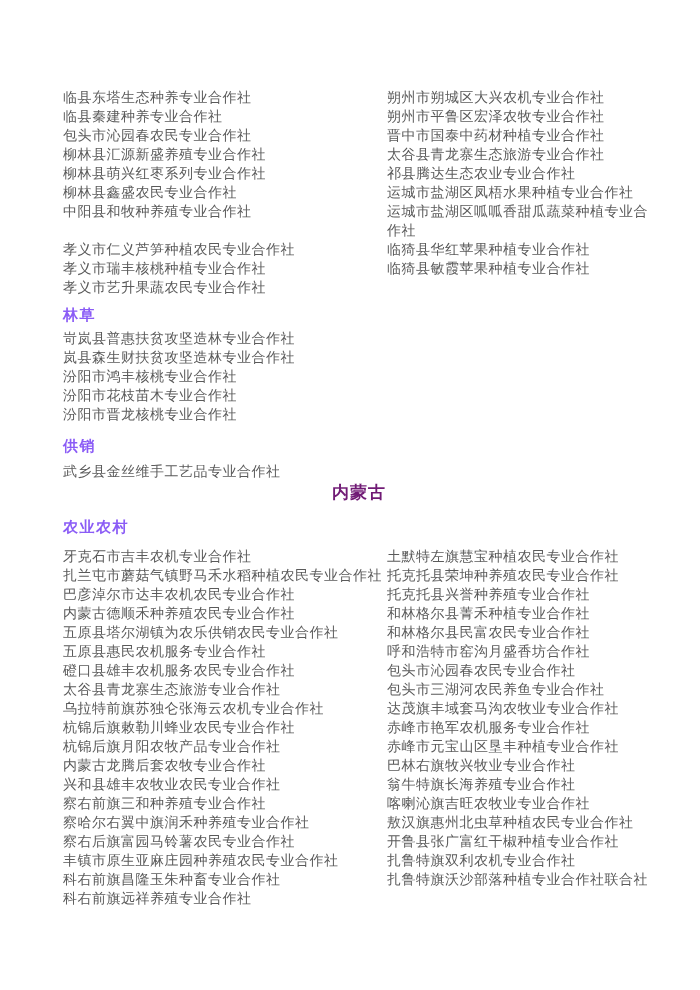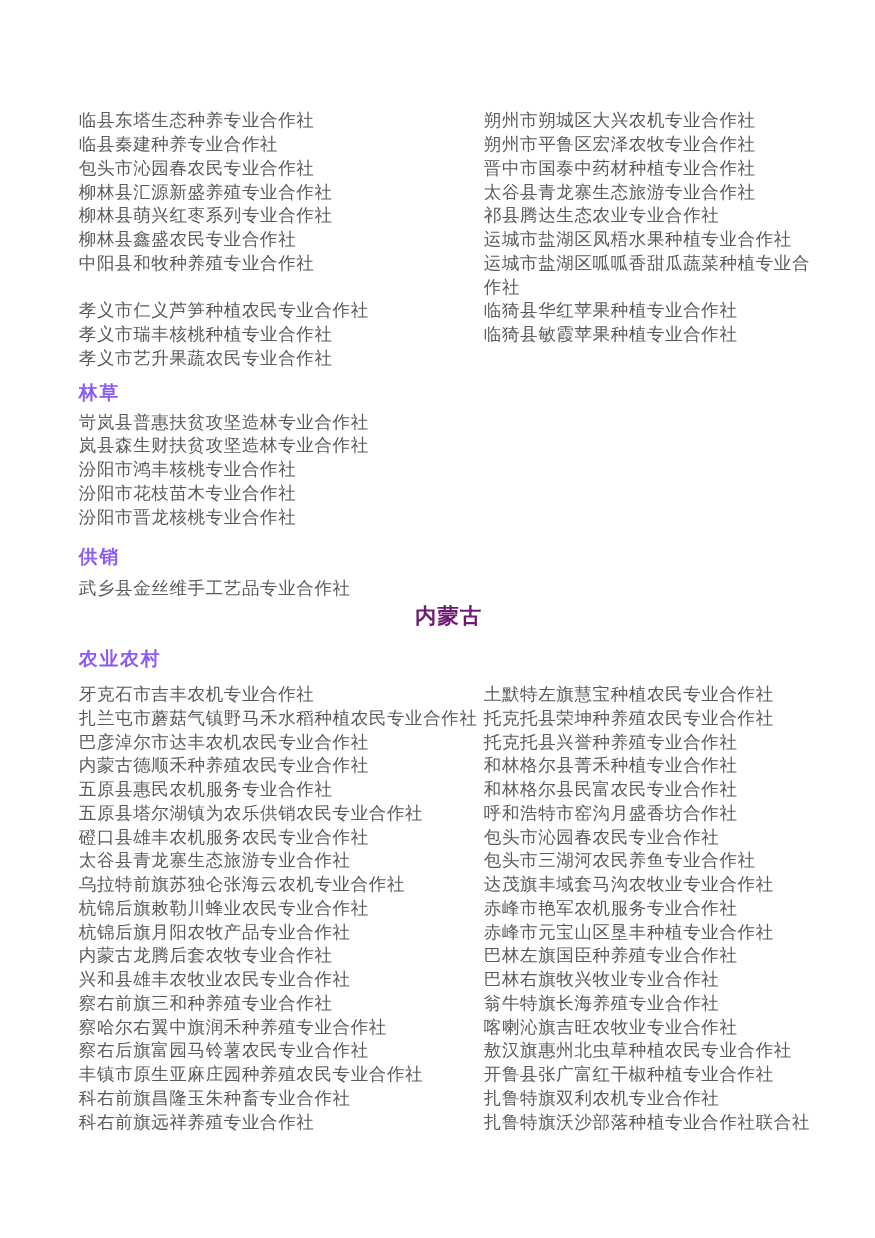--- a/index.html
+++ b/index.html
@@ -97,22 +97,22 @@
     <h2 class="province-header">内蒙古</h2>
 
     <h3 class="section-header nongye">农业农村</h3>
 
     <section class="pair">
       <div class="col left">
           <div class="item">牙克石市吉丰农机专业合作社</div>
           <div class="item">扎兰屯市蘑菇气镇野马禾水稻种植农民专业合作社</div>
           <div class="item">巴彦淖尔市达丰农机农民专业合作社</div>
           <div class="item">内蒙古德顺禾种养殖农民专业合作社</div>
+          <div class="item">五原县塔尔湖镇为农乐供销农民专业合作社</div>
           <div class="item">五原县惠民农机服务专业合作社</div>
-          <div class="item">五原县塔尔湖镇为农乐供销农民专业合作社</div>
           <div class="item">磴口县雄丰农机服务农民专业合作社</div>
           <div class="item">太谷县青龙寨生态旅游专业合作社</div>
           <div class="item">乌拉特前旗苏独仑张海云农机专业合作社</div>
           <div class="item">杭锦后旗敕勒川蜂业农民专业合作社</div>
           <div class="item">杭锦后旗月阳农牧产品专业合作社</div>
           <div class="item">内蒙古龙腾后套农牧专业合作社</div>
           <div class="item">兴和县雄丰农牧业农民专业合作社</div>
           <div class="item">察右前旗三和种养殖专业合作社</div>
           <div class="item">察哈尔右翼中旗润禾种养殖专业合作社</div>
           <div class="item">察右后旗富园马铃薯农民专业合作社</div>
@@ -125,21 +125,20 @@
           <div class="item">托克托县荣坤种养殖农民专业合作社</div>
           <div class="item">托克托县兴誉种养殖专业合作社</div>
           <div class="item">和林格尔县菁禾种植专业合作社</div>
           <div class="item">和林格尔县民富农民专业合作社</div>
           <div class="item">呼和浩特市窑沟月盛香坊合作社</div>
           <div class="item">包头市沁园春农民专业合作社</div>
           <div class="item">包头市三湖河农民养鱼专业合作社</div>
           <div class="item">达茂旗丰域套马沟农牧业专业合作社</div>
           <div class="item">赤峰市艳军农机服务专业合作社</div>
           <div class="item">赤峰市元宝山区垦丰种植专业合作社</div>
-          <div class="item">巴林左旗国臣种养殖专业合作社</div>
           <div class="item">巴林右旗牧兴牧业专业合作社</div>
           <div class="item">翁牛特旗长海养殖专业合作社</div>
           <div class="item">喀喇沁旗吉旺农牧业专业合作社</div>
           <div class="item">敖汉旗惠州北虫草种植农民专业合作社</div>
           <div class="item">开鲁县张广富红干椒种植专业合作社</div>
           <div class="item">扎鲁特旗双利农机专业合作社</div>
           <div class="item">扎鲁特旗沃沙部落种植专业合作社联合社</div>
         </div>
     </section>
 

